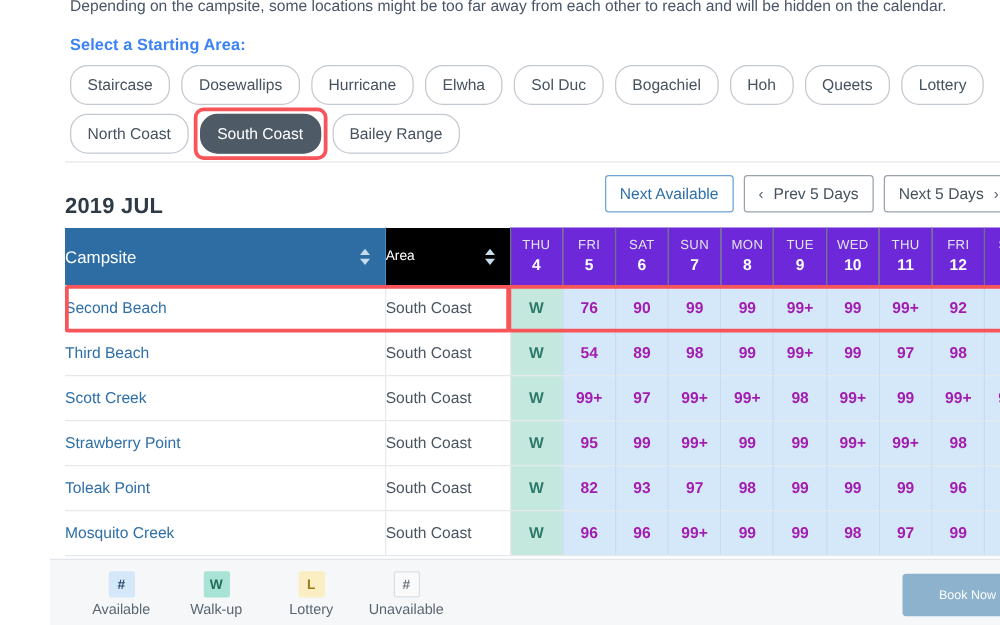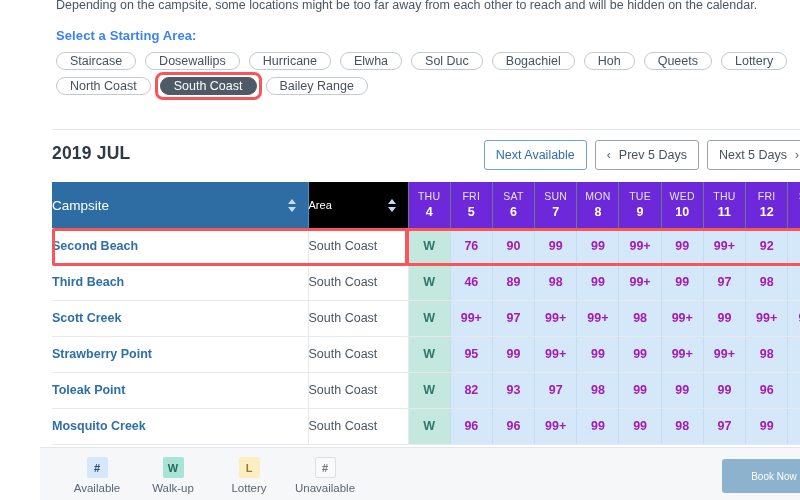--- a/index.html
+++ b/index.html
@@ -52,21 +52,21 @@
   }
   .pill-row {
     display: flex;
     flex-wrap: wrap;
     gap: 7px 9px;
   }
   .pill {
     display: inline-flex;
     align-items: center;
     justify-content: center;
-    height: 18px;
+    height: 32px;
     padding: 0 13px;
     border-radius: 14px;
     border: 1px solid #c3c9d1;
     background: #ffffff;
     color: #46525f;
     font-size: 12.5px;
     line-height: 1;
     white-space: nowrap;
     cursor: pointer;
     box-sizing: border-box;
@@ -100,21 +100,21 @@
   .month-bar {
     position: absolute;
     top: 140px;
     left: 12px;
     width: 776px;
     height: 32px;
   }
   .month-title {
     position: absolute;
     left: 0;
-    top: 3px;
+    top: 14px;
     font-size: 17.5px;
     font-weight: bold;
     color: #2f3a47;
     letter-spacing: .2px;
   }
   .nav-buttons {
     position: absolute;
     right: 17px;
     top: 0;
     display: flex;
@@ -239,21 +239,21 @@
 
   
   tr.row td {
     height: 36px;
     border-bottom: 1px solid #e6e9ec;
     box-sizing: border-box;
   }
   td.c-name {
     padding-left: 12px;
     color: #2f6fa8;
-    font-weight: bold;
+    font-weight: normal;
     font-size: 12.5px;
     background: #ffffff;
     border-right: 1px solid #e6e9ec;
     cursor: pointer;
   }
   td.c-area {
     padding-left: 12px;
     color: #4a5562;
     font-size: 12.5px;
     background: #ffffff;
@@ -495,21 +495,21 @@
             <td class="c-day">99+</td>
             <td class="c-day">99</td>
             <td class="c-day">99+</td>
             <td class="c-day">92</td>
             <td class="c-day">92</td>
           </tr>
           <tr class="row">
             <td class="c-name">Third Beach</td>
             <td class="c-area">South Coast</td>
             <td class="c-day walkup">W</td>
-            <td class="c-day">46</td>
+            <td class="c-day">54</td>
             <td class="c-day">89</td>
             <td class="c-day">98</td>
             <td class="c-day">99</td>
             <td class="c-day">99+</td>
             <td class="c-day">99</td>
             <td class="c-day">97</td>
             <td class="c-day">98</td>
             <td class="c-day">98</td>
           </tr>
           <tr class="row">

